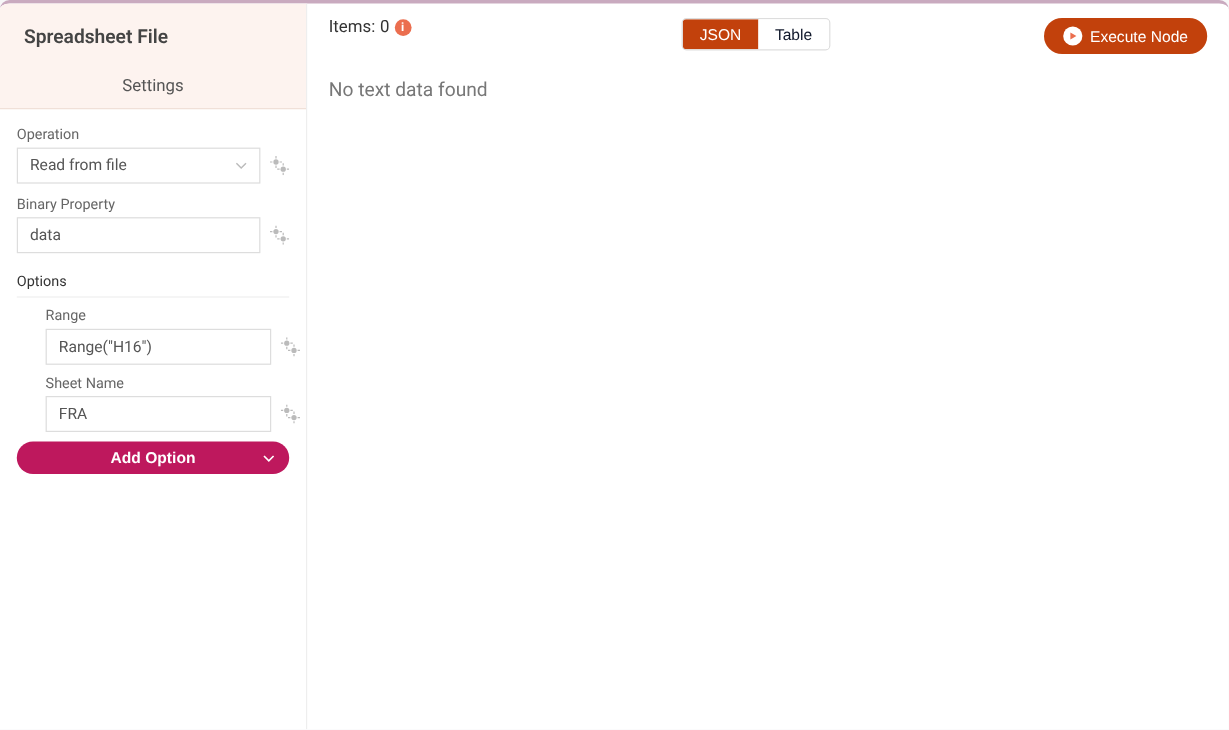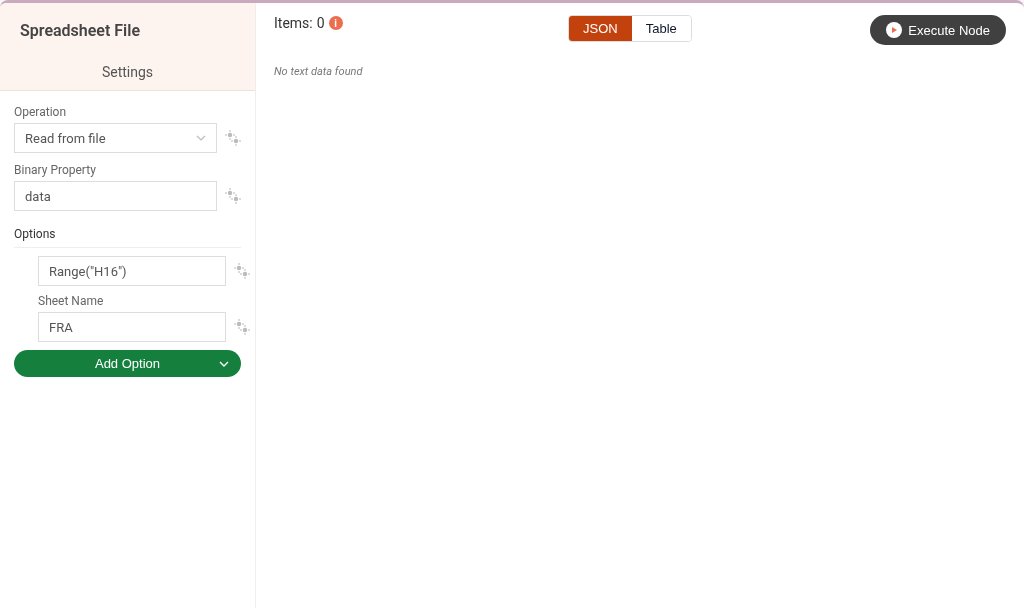--- a/index.html
+++ b/index.html
@@ -122,27 +122,27 @@
     }
     .options-indent {
       padding-left: 24px;
     }
     .options-indent .field-group {
       margin-bottom: 8px;
     }
     .add-option-btn {
       margin-top: 4px;
       width: 100%;
-      background: #15803d;
+      background: #be185d;
       color: #fff;
       border: none;
       border-radius: 14px;
       padding: 6px 0;
       font-size: 13px;
-      font-weight: 400;
+      font-weight: 700;
       cursor: pointer;
       position: relative;
       display: flex;
       align-items: center;
       justify-content: center;
     }
     .add-option-chev {
       position: absolute;
       right: 12px;
       color: #fff;
@@ -192,21 +192,21 @@
       background: #fff;
       border: none;
       cursor: pointer;
       color: #0f172a;
     }
     .view-toggle-btn.active {
       background: #c2410c;
       color: #fff;
     }
     .execute-btn {
-      background: #404040;
+      background: #c2410c;
       color: #fff;
       border: none;
       border-radius: 16px;
       padding: 7px 16px;
       font-size: 13px;
       font-weight: 500;
       cursor: pointer;
       display: flex;
       align-items: center;
       gap: 6px;
@@ -224,23 +224,22 @@
     .play-triangle {
       width: 0;
       height: 0;
       border-left: 5px solid #eb6e4f;
       border-top: 3px solid transparent;
       border-bottom: 3px solid transparent;
       margin-left: 1px;
     }
     .output-area {
       padding: 8px 18px;
-      font-size: 11px;
+      font-size: 16px;
       color: #777;
-      font-style: italic;
     }
     .header-right-wrap {
       flex: 1.5;
       display: flex;
       align-items: center;
       justify-content: flex-end;
       gap: 12px;
     }
     svg {
       display: block;
@@ -294,20 +293,21 @@
                   <path d="M5 0v2M5 8v2M0 5h2M8 5h2M11 6v2M11 14v2M6 11h2M14 11h2" stroke="currentColor" stroke-width="1"></path>
                 </svg>
             </span>
           </div>
         </div>
 
         <div class="options-header">Options</div>
 
         <div class="options-indent">
           <div class="field-group">
+            <span class="field-label">Range</span>
             <div class="field-row">
               <input type="text" class="text-input" value="Range(&quot;H16&quot;)" style="">
               <span class="gear-icon">
                 <svg width="16" height="16" viewBox="0 0 16 16" fill="currentColor">
                     <circle cx="5" cy="5" r="2.2"></circle>
                     <circle cx="11" cy="11" r="2.2"></circle>
                     <path d="M5 0v2M5 8v2M0 5h2M8 5h2M11 6v2M11 14v2M6 11h2M14 11h2" stroke="currentColor" stroke-width="1"></path>
                   </svg>
               </span>
             </div>

